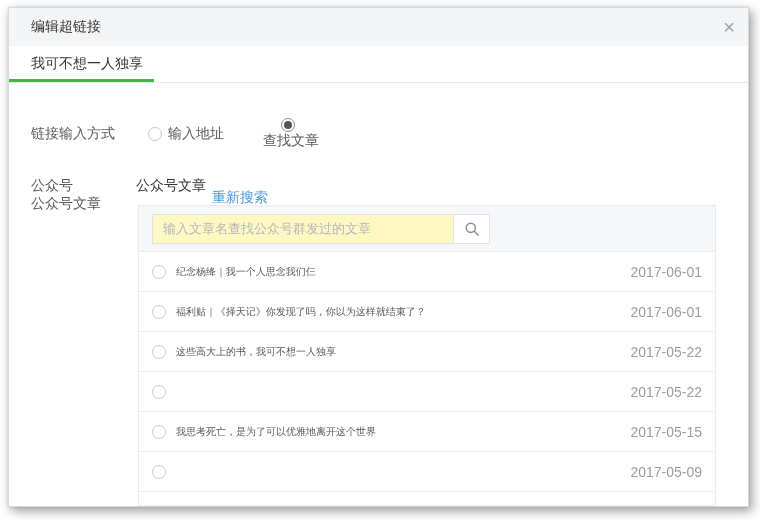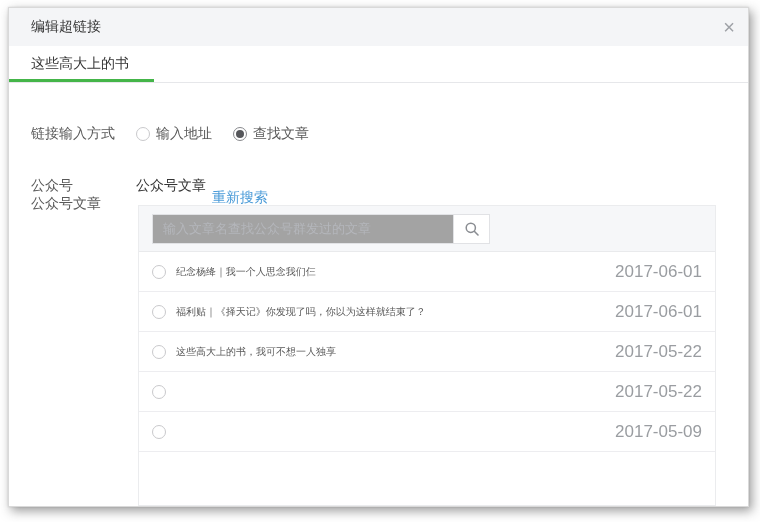--- a/index.html
+++ b/index.html
@@ -20,70 +20,70 @@
   
   .tabbar { position:relative; height:37px; border-bottom:1px solid #e6e7ea; }
   .tab { display:inline-block; padding-left:22px; line-height:35px;
     font-size:14px; color:#353535; cursor:pointer; }
   .tab-underline { position:absolute; left:0; bottom:0; width:145px; height:3px;
     background:#44b549; }
 
   
   .form-row { position:absolute; left:22px; display:flex; align-items:center;
     font-size:14px; color:#595959; height:16px; }
-  .row-method { top:118px; }
+  .row-method { top:118px;gap:12px; }
   .row-account { top:170px; }
   .row-articles { top:188px; }
   .form-label { width:105px; flex:none; color:#595959; }
 
   .radio-option { display:flex; align-items:center; cursor:pointer;font-family:Liberation Mono, monospace; }
-  .radio-option + .radio-option { margin-left:21px; }
+  .radio-option + .radio-option { margin-left:21px;flex-direction:column; }
   .radio { width:14px; height:14px; border:1px solid #c9c9cc; border-radius:50%;
     background:#fff; position:relative; flex:none; }
   .radio.checked { border-color:#88898d; }
   .radio.checked::after { content:""; position:absolute; left:2px; top:2px;
     right:2px; bottom:2px; border-radius:50%; background:#55565a; }
   .radio-option span.opt-label { margin-left:6px; color:#595959; }
 
   .account-value { color:#353535; }
   .research-link { color:#4a9bd8; margin-left:6px; text-decoration:none; cursor:pointer;margin-top:24px; }
 
   
   .panel { position:absolute; left:129px; top:197px; width:578px; bottom:0;
     border:1px solid #ebecee; background:#fff; }
   .search-bar { height:46px; background:#f6f7f9; border-bottom:1px solid #e9eaec;
     display:flex; align-items:center; padding-left:13px; }
   .search-group { display:flex; height:30px; }
   .search-input { width:302px; height:30px; border:1px solid #e1e2e5;
-    background:#a3a3a3; padding:0 10px; font-size:13px; color:#353535; outline:none;
+    background:#fef9c3; padding:0 10px; font-size:13px; color:#353535; outline:none;
     font-family:inherit; }
   .search-input::placeholder { color:#b4b6bb; }
   .search-btn { width:36px; height:30px; border:1px solid #e1e2e5; border-left:none;
     background:#fff; display:flex; align-items:center; justify-content:center;
     cursor:pointer; }
 
   .article-row { height:40px; display:flex; align-items:center; padding:0 13px;
     border-bottom:1px solid #ededf0; background:#fff; cursor:pointer; }
   .article-title { margin-left:10px; font-size:10px; color:#595959;
     white-space:nowrap; overflow:hidden; text-overflow:ellipsis; max-width:420px; }
-  .article-date { margin-left:auto; font-size:17px; color:#9a9da1; flex:none; }
+  .article-date { margin-left:auto; font-size:14px; color:#9a9da1; flex:none; }
   .article-row-partial { height:12px; background:#fff; }
 </style>
 </head>
 <body>
 
 <div class="dialog">
 
   <div class="dlg-header">
     <span class="dlg-title">编辑超链接</span>
     <button class="dlg-close">×</button>
   </div>
 
   <div class="tabbar">
-    <span class="tab">这些高大上的书</span>
+    <span class="tab">我可不想一人独享</span>
     <span class="tab-underline"></span>
   </div>
 
   <div class="form-row row-method">
     <span class="form-label">链接输入方式</span>
     <span class="radio-option">
       <span class="radio"></span>
       <span class="opt-label">输入地址</span>
     </span>
     <span class="radio-option">
@@ -129,18 +129,23 @@
       <span class="radio"></span>
       <span class="article-title">这些高大上的书，我可不想一人独享</span>
       <span class="article-date">2017-05-22</span>
     </div>
     <div class="article-row">
       <span class="radio"></span>
       <span class="article-date">2017-05-22</span>
     </div>
     <div class="article-row">
       <span class="radio"></span>
+      <span class="article-title">我思考死亡，是为了可以优雅地离开这个世界</span>
+      <span class="article-date">2017-05-15</span>
+    </div>
+    <div class="article-row">
+      <span class="radio"></span>
       <span class="article-date">2017-05-09</span>
     </div>
     <div class="article-row-partial"></div>
   </div>
 
 </div>
 
 </body></html>

